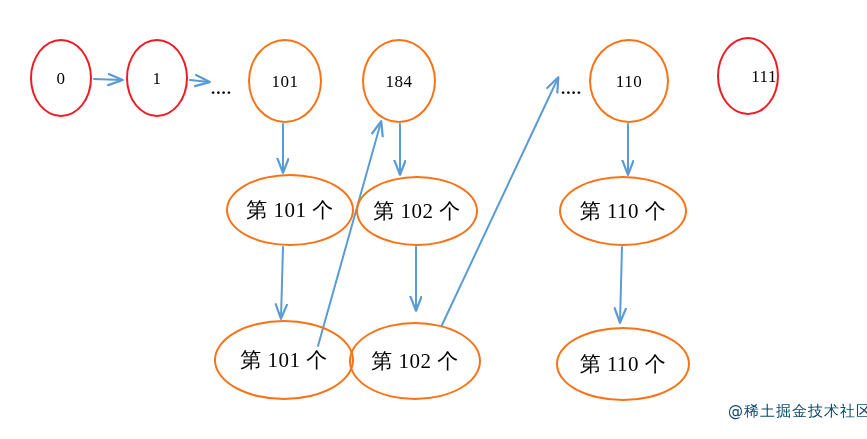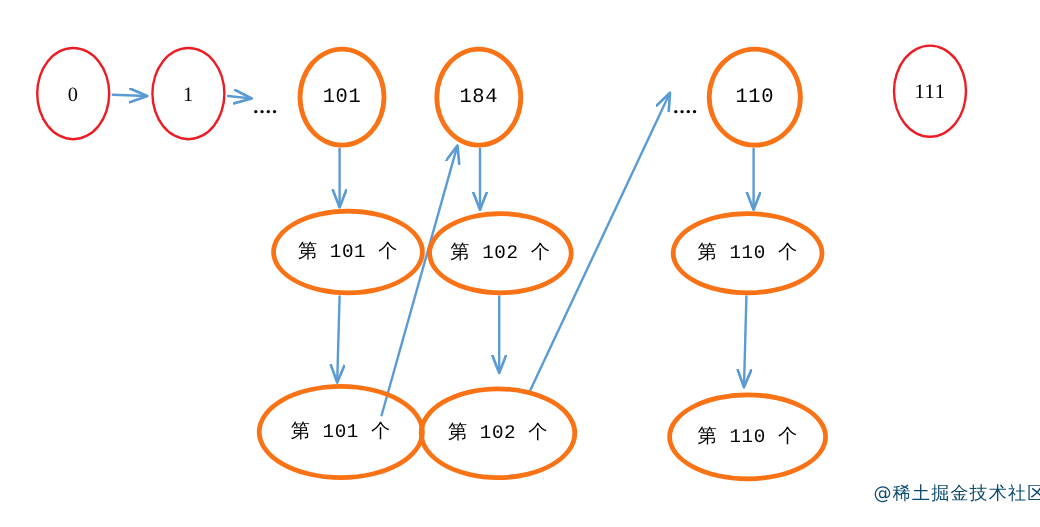--- a/index.html
+++ b/index.html
@@ -33,30 +33,29 @@
     box-sizing: border-box;
     border-radius: 50%;
     background: transparent;
     color: #000000;
     white-space: nowrap;
   }
   .node.red {
     border: 2px solid #ed1c24;
   }
   .node.green {
-    border: 4px solid #f97316;
-    font-family: Liberation Mono, monospace;
+    border: 2px solid #f97316;
   }
   .node-label {
     font-size: 17px;
     letter-spacing: 0.5px;
     line-height: 1;
   }
   .node-label.cjk {
-    font-size: 16px;
+    font-size: 21px;
   }
   .dots {
     position: absolute;
     font-size: 17px;
     color: #000000;
     letter-spacing: 1px;
     line-height: 1;
     font-weight: bold;
   }
   .watermark {
@@ -103,21 +102,21 @@
       </div>
       <div class="node green" style="left: 248px; top: 39px; width: 74px; height: 84px;">
         <span class="node-label">101</span>
       </div>
       <div class="node green" style="left: 362px; top: 39px; width: 74px; height: 84px;">
         <span class="node-label">184</span>
       </div>
       <div class="node green" style="left: 589px; top: 39px; width: 80px; height: 84px;">
         <span class="node-label">110</span>
       </div>
-      <div class="node red" style="left: 744px; top: 37px; width: 62px; height: 78px;">
+      <div class="node red" style="left: 717px; top: 37px; width: 62px; height: 78px; justify-content: flex-end;">
         <span class="node-label">111</span>
       </div>
       <div class="node green" style="left: 226px; top: 174px; width: 128px; height: 72px;">
         <span class="node-label cjk">第 101 个</span>
       </div>
       <div class="node green" style="left: 356px; top: 176px; width: 122px; height: 70px;">
         <span class="node-label cjk">第 102 个</span>
       </div>
       <div class="node green" style="left: 559px; top: 176px; width: 128px; height: 70px;">
         <span class="node-label cjk">第 110 个</span>

